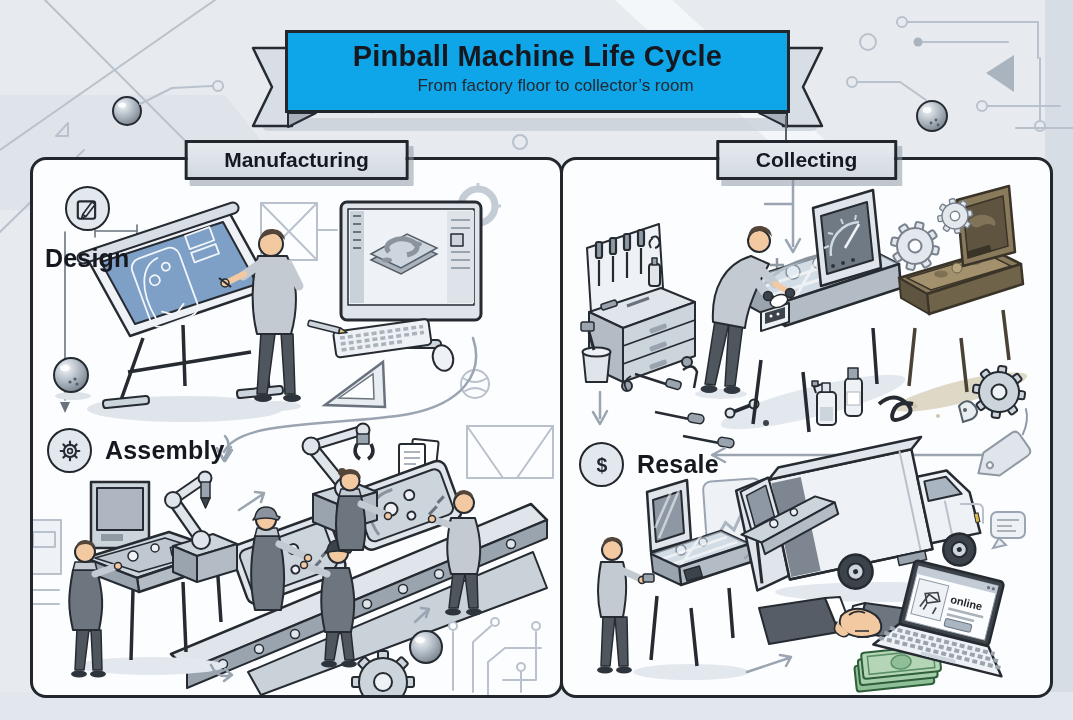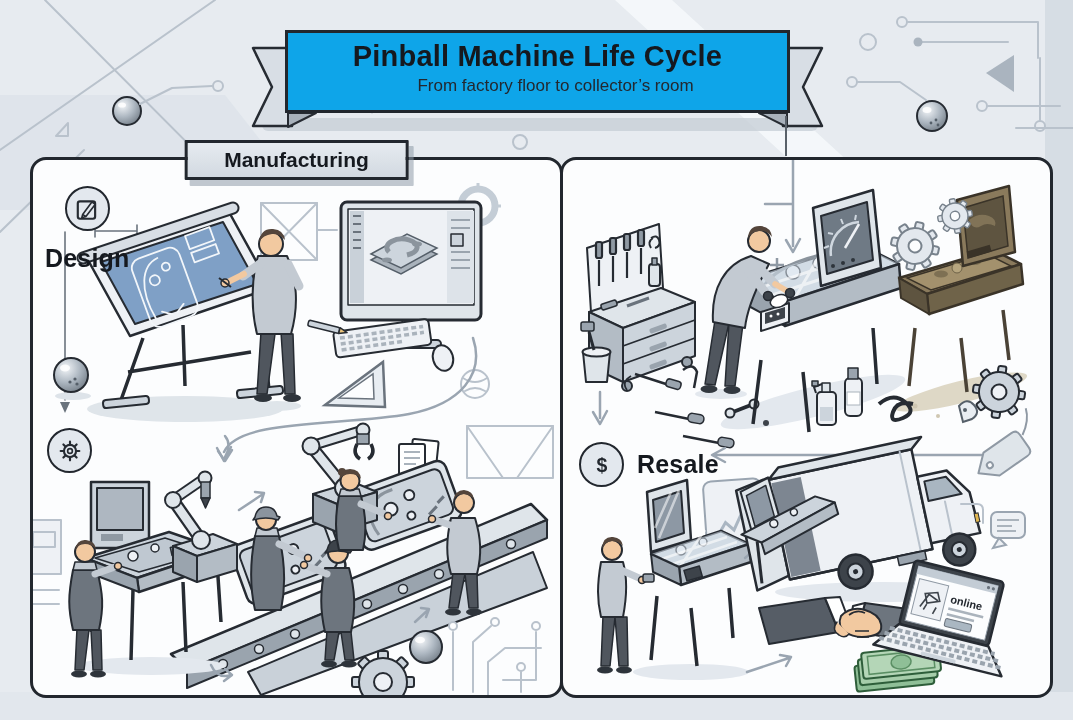--- a/index.html
+++ b/index.html
@@ -421,24 +421,28 @@
     </div>
 
     <div class="section-label" style="left:14px;top:268px;">
       <span class="icon-circle">
         <svg width="26" height="26" viewBox="0 0 24 24" class="nf">
           <circle cx="12" cy="12" r="5.6" class="o2 nf"></circle>
           <circle cx="12" cy="12" r="2.2" class="o15 nf"></circle>
           <path class="o2 nf" d="M18,12 h2.6 M16.2,16.2 l1.9,1.9 M12,18 v2.6 M7.8,16.2 l-1.9,1.9 M6,12 H3.4 M7.8,7.8 L5.9,5.9 M12,6 V3.4 M16.2,7.8 l1.9,-1.9"></path>
         </svg>
       </span>
+      <span class="label-text">Assembly</span>
     </div>
   </section>
 
   <section class="panel panel-right">
+    <div class="panel-header">
+      <span>Collecting</span>
+    </div>
 
     <svg class="scene" viewBox="0 0 487 535">
       <defs>
         <g id="gearR">
           <g class="o2" fill="#ccd4dc">
             <rect x="-4" y="-26" width="8" height="10" rx="2"></rect>
             <rect x="-4" y="-26" width="8" height="10" rx="2" transform="rotate(45)"></rect>
             <rect x="-4" y="-26" width="8" height="10" rx="2" transform="rotate(90)"></rect>
             <rect x="-4" y="-26" width="8" height="10" rx="2" transform="rotate(135)"></rect>
             <rect x="-4" y="-26" width="8" height="10" rx="2" transform="rotate(180)"></rect>

